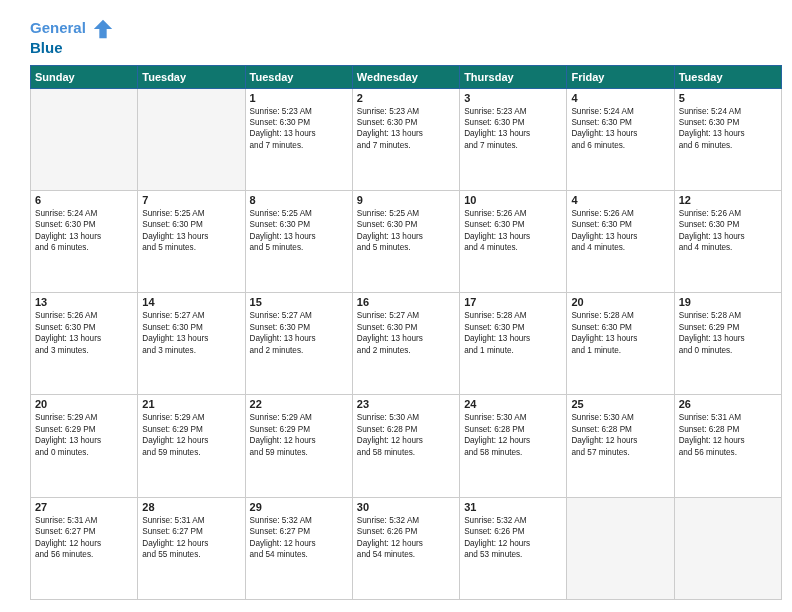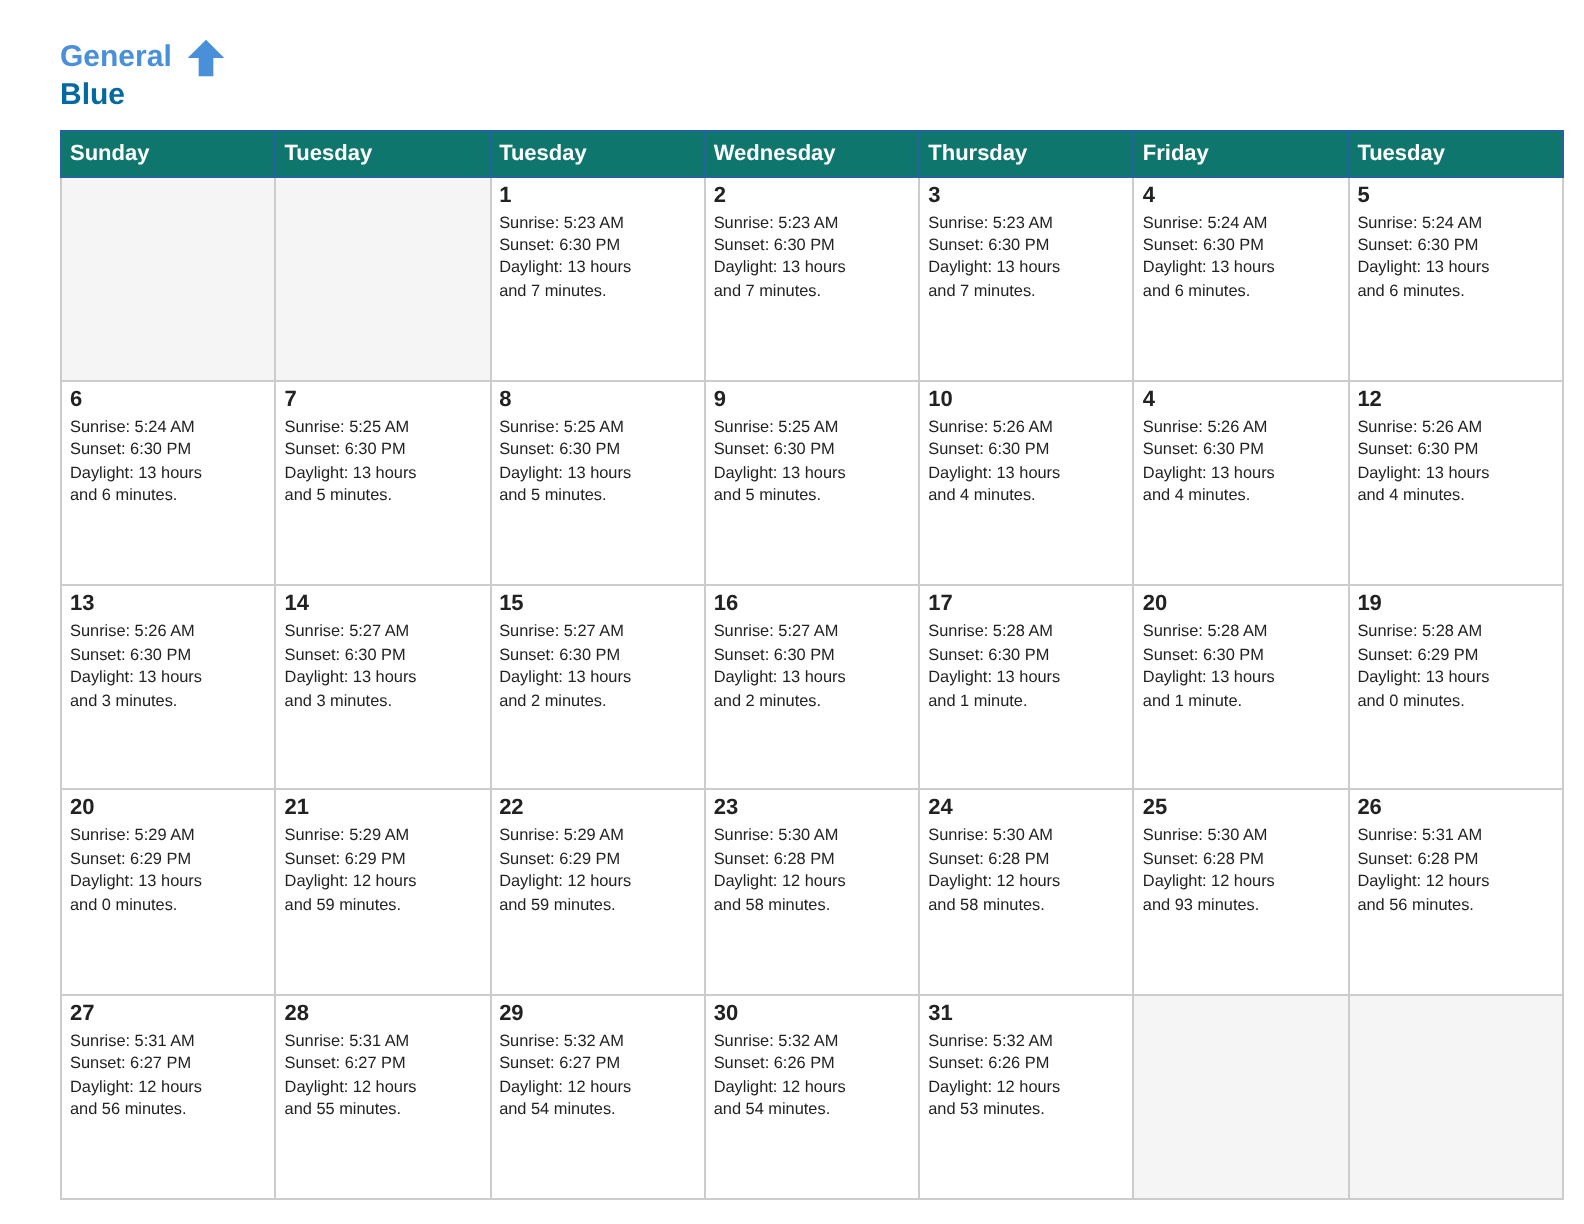--- a/index.html
+++ b/index.html
@@ -306,21 +306,21 @@
             <div class="cell-text">Sunrise: 5:30 AM</div>
             <div class="cell-text">Sunset: 6:28 PM</div>
             <div class="cell-text">Daylight: 12 hours</div>
             <div class="cell-text">and 58 minutes.</div>
           </td>
           <td>
             <span class="day-num">25</span>
             <div class="cell-text">Sunrise: 5:30 AM</div>
             <div class="cell-text">Sunset: 6:28 PM</div>
             <div class="cell-text">Daylight: 12 hours</div>
-            <div class="cell-text">and 93 minutes.</div>
+            <div class="cell-text">and 57 minutes.</div>
           </td>
           <td>
             <span class="day-num">26</span>
             <div class="cell-text">Sunrise: 5:31 AM</div>
             <div class="cell-text">Sunset: 6:28 PM</div>
             <div class="cell-text">Daylight: 12 hours</div>
             <div class="cell-text">and 56 minutes.</div>
           </td>
         </tr>
         <tr>

